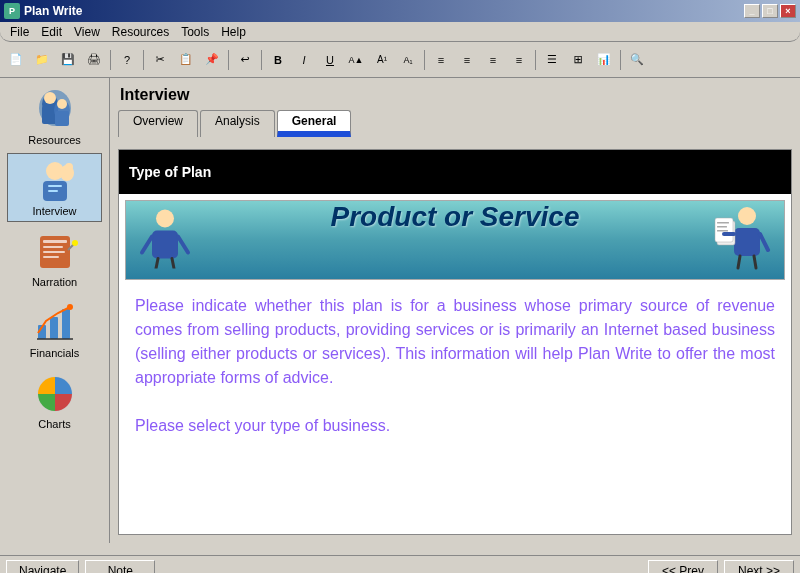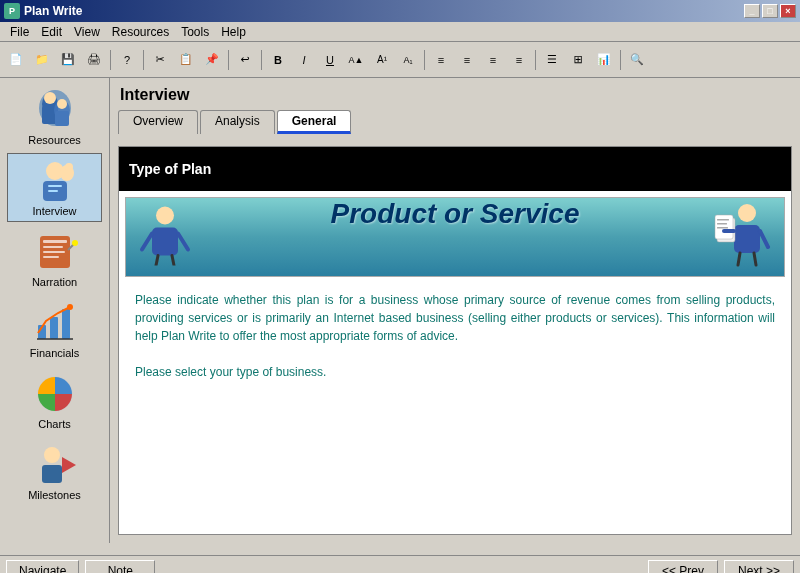--- a/index.html
+++ b/index.html
@@ -27,20 +27,21 @@
     }
 
     
     .menu-bar {
       background: #d4d0c8;
       height: 20px;
       display: flex;
       align-items: center;
       padding: 0 4px;
       border-bottom: 1px solid #888;
+      border-radius: 10px;
     }
     .menu-item {
       padding: 2px 6px;
       font-size: 12px;
       cursor: pointer;
     }
 
     
     .toolbar {
       background: #d4d0c8;
@@ -125,21 +126,21 @@
       cursor: pointer;
       font-size: 12px;
       border-bottom: none;
       margin-right: 2px;
       border-top-left-radius: 3px;
       border-top-right-radius: 3px;
     }
     .tab.active {
       background: #fff;
       font-weight: bold;
-      border-bottom: 3px solid #1d4ed8;
+      border-bottom: 6px solid #1d4ed8;
     }
 
     
     .panel {
       background: white;
       border: 1px solid #888;
       flex: 1;
       display: flex;
       flex-direction: column;
       padding: 0;
@@ -168,24 +169,24 @@
       font-size: 28px;
       font-weight: bold;
       color: #003366;
       font-style: italic;
       text-shadow: 1px 1px 2px rgba(255,255,255,0.5);
     }
 
     
     .description {
       padding: 8px 16px;
-      font-size: 12px;
+      font-size: 16px;
       text-align: justify;
       line-height: 1.5;
-      color: #0f766e;
+      color: #8b5cf6;
     }
 
     
     .radio-options {
       padding: 8px 16px 8px 100px;
       display: flex;
       flex-direction: column;
       gap: 6px;
     }
     .radio-option {
@@ -365,30 +366,20 @@
           <circle cx="23" cy="22" r="17" fill="none" stroke="#ccc" stroke-width="1"></circle>
           <path d="M23,22 L23,5 A17,17 0 0,1 40,22 Z" fill="#4488cc"></path>
           <path d="M23,22 L40,22 A17,17 0 0,1 23,39 Z" fill="#cc4444"></path>
           <path d="M23,22 L23,39 A17,17 0 0,1 6,22 Z" fill="#44aa44"></path>
           <path d="M23,22 L6,22 A17,17 0 0,1 23,5 Z" fill="#ffaa00"></path>
         </svg>
       </div>
       <span class="sidebar-label">Charts</span>
     </div>
 
-    <div class="sidebar-item">
-      <div class="sidebar-icon">
-        <svg width="46" height="44" viewBox="0 0 46 44">
-          <circle cx="20" cy="12" r="8" fill="#ffddaa"></circle>
-          <rect x="10" y="22" width="20" height="18" rx="3" fill="#336699"></rect>
-          <path d="M30,14 L44,22 L30,30 Z" fill="#cc4444"></path>
-        </svg>
-      </div>
-      <span class="sidebar-label">Milestones</span>
-    </div>
   </div>
 
   <div class="content-area">
 
     <div class="interview-header">Interview</div>
 
     <div class="tabs">
       <div class="tab">Overview</div>
       <div class="tab">Analysis</div>
       <div class="tab active">General</div>

